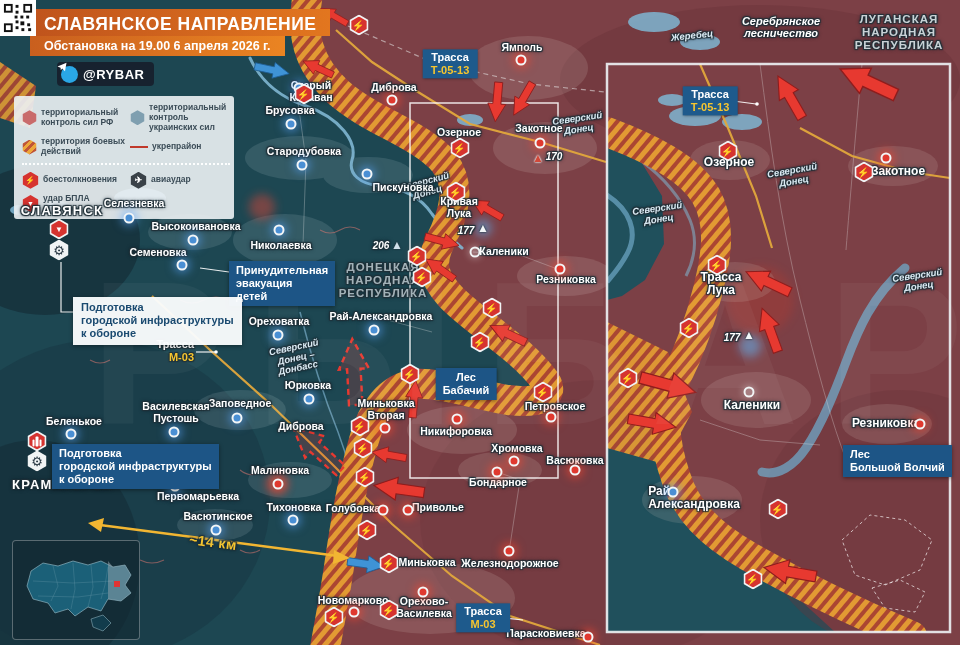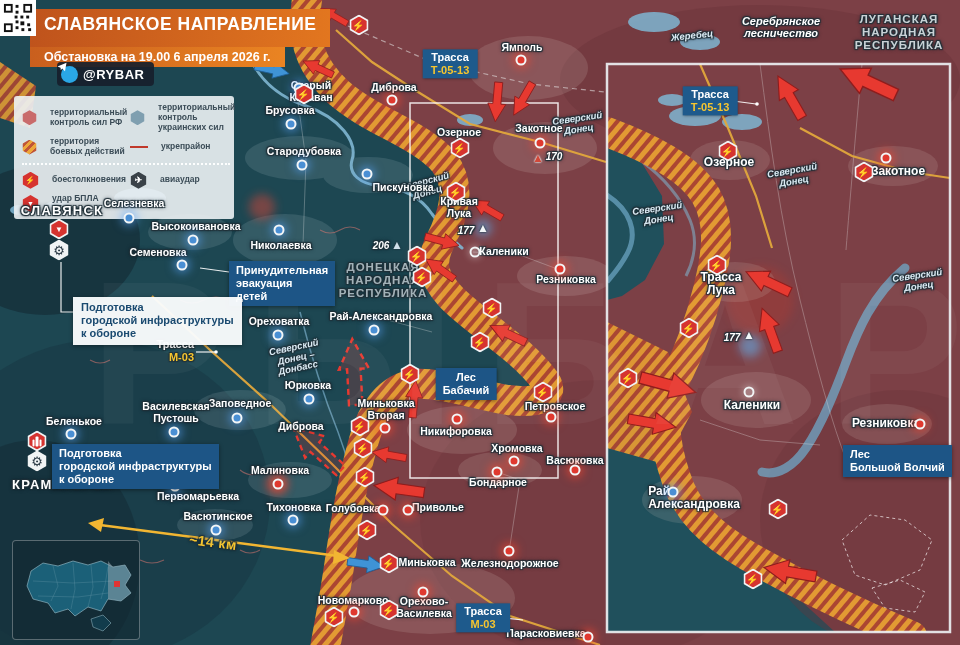--- a/index.html
+++ b/index.html
@@ -39,35 +39,35 @@
            font-weight:bold;font-size:11px;line-height:1.15;padding:2px 8px;text-align:center;
            box-shadow:0 1px 3px rgba(0,0,0,.5);}
   .roadbox .num{color:#f6c52f;}
   .roadfree{position:absolute;transform:translate(-100%,-50%);text-align:right;font-weight:bold;
             font-size:11px;line-height:1.15;color:#fff;
             text-shadow:-1px -1px 1px #203038,1px -1px 1px #203038,-1px 1px 1px #203038,1px 1px 1px #203038;}
   .roadfree .num{color:#f6c52f;}
   
   #banner{position:absolute;left:30px;top:9px;}
   #banner .t1{background:linear-gradient(90deg,#bf531c,#e2761f);color:#fff;font-weight:bold;
-              font-size:17.5px;letter-spacing:.5px;padding:5px 14px 12px;}
+              font-size:17.5px;letter-spacing:.5px;padding:5px 14px 1px;}
   #banner .t2{display:inline-block;background:linear-gradient(90deg,#c95f1e,#ea8422);color:#fff;
               font-weight:bold;font-size:12.5px;padding:3px 14px 3px;}
   #qr{position:absolute;left:14px;top:57px;width:36px;height:36px;background:#fff;padding:2px;box-sizing:border-box;}
   #badge{position:absolute;left:57px;top:62px;height:24px;background:rgba(23,32,44,.92);border-radius:4px;
          display:flex;align-items:center;gap:5px;padding:0 10px 0 4px;}
   #badge .tg{width:17px;height:17px;border-radius:50%;background:#2aa7e6;display:flex;align-items:center;justify-content:center;}
   #badge .tg svg{display:block;}
   #badge .h{color:#fff;font-weight:bold;font-size:13px;letter-spacing:.5px;}
   
   #legend{position:absolute;left:14px;top:96px;width:220px;background:rgba(237,242,244,.9);
           border-radius:3px;padding:7px 8px 6px;box-sizing:border-box;
           display:grid;grid-template-columns:104px 100px;gap:5px 4px;
           font-size:8.5px;font-weight:bold;color:#3b4c57;line-height:1.15;}
-  #legend .li{display:flex;align-items:center;gap:13px;}
+  #legend .li{display:flex;align-items:center;gap:4px;}
   #legend .sw{flex:0 0 auto;width:15px;height:15px;clip-path:polygon(50% 0,95% 26%,95% 74%,50% 100%,5% 74%,5% 26%);}
   #legend .sw.rf{background:#c96b6b;}
   #legend .sw.ua{background:#7f9fb0;}
   #legend .sw.cz{background:repeating-linear-gradient(135deg,#eda63a 0 3px,#c05537 3px 6px);}
   #legend .line{flex:0 0 auto;width:18px;height:2.5px;background:#c0392b;}
   #legend .divider{grid-column:1/3;border-top:2px dotted rgba(255,255,255,.95);height:1px;margin:1px 0;}
   #legend .mhex{flex:0 0 auto;position:relative;width:17px;height:17px;}
   #legend .mhex .o{position:absolute;inset:0;clip-path:polygon(50% 0,95% 26%,95% 74%,50% 100%,5% 74%,5% 26%);background:#d6332f;
                    display:flex;align-items:center;justify-content:center;color:#fff;font-size:8px;}
   #legend .mhex.dark .o{background:#3a4248;font-size:9px;}

